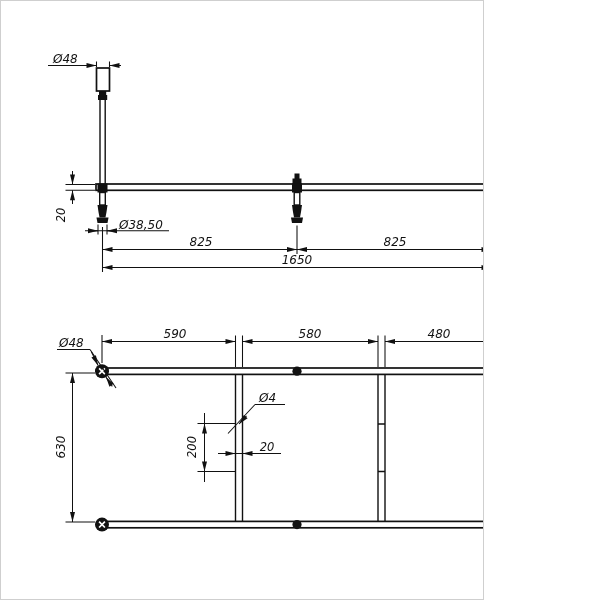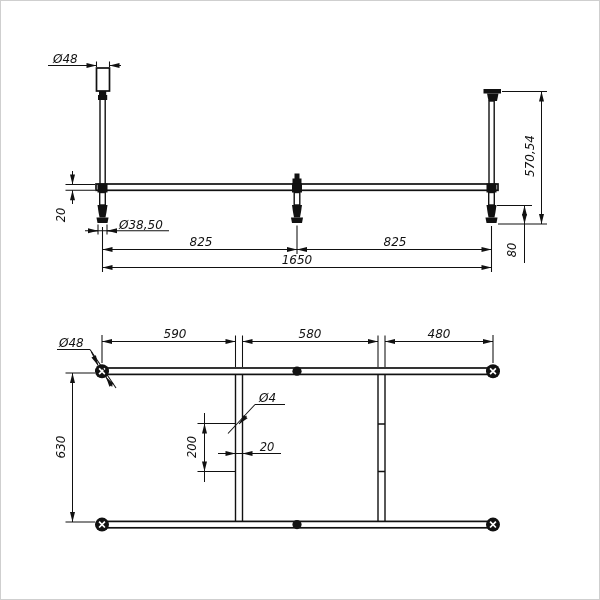--- a/index.html
+++ b/index.html
@@ -1,16 +1,16 @@
 <!DOCTYPE html>
 <html><head>
 <meta charset="utf-8">
 <style>
   html,body{margin:0;padding:0;background:#fff;}
-  #stage{position:relative;width:600px;height:600px;background:#ffffff;
+  #stage{position:relative;width:484px;height:600px;background:#ffffff;
          border:1px solid #cfcfcf;box-sizing:border-box;overflow:hidden;}
   svg{position:absolute;left:0;top:0;}
   .struct{stroke:#111;stroke-width:1.7;fill:#fff;}
   .structThin{stroke:#111;stroke-width:1.4;fill:#fff;}
   .solid{fill:#111;stroke:none;}
   .dimline{stroke:#111;stroke-width:1.05;fill:none;}
   .dim{font:italic 12px "DejaVu Sans", sans-serif;fill:#111;}
   .dimS{font:italic 11.5px "DejaVu Sans", sans-serif;fill:#111;}
 </style>
 </head>

